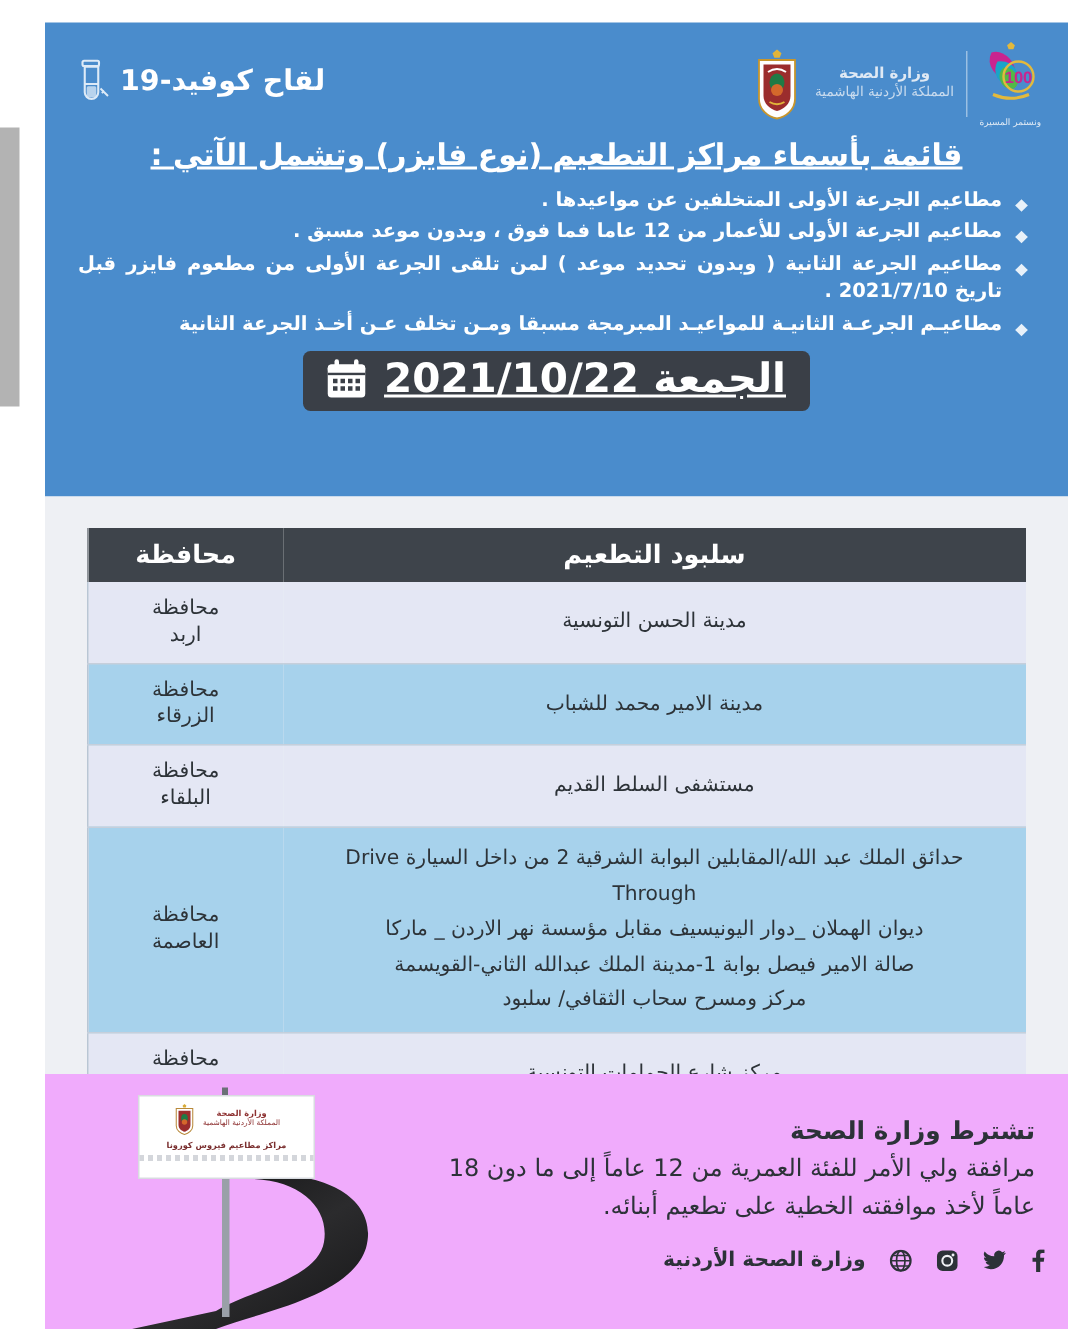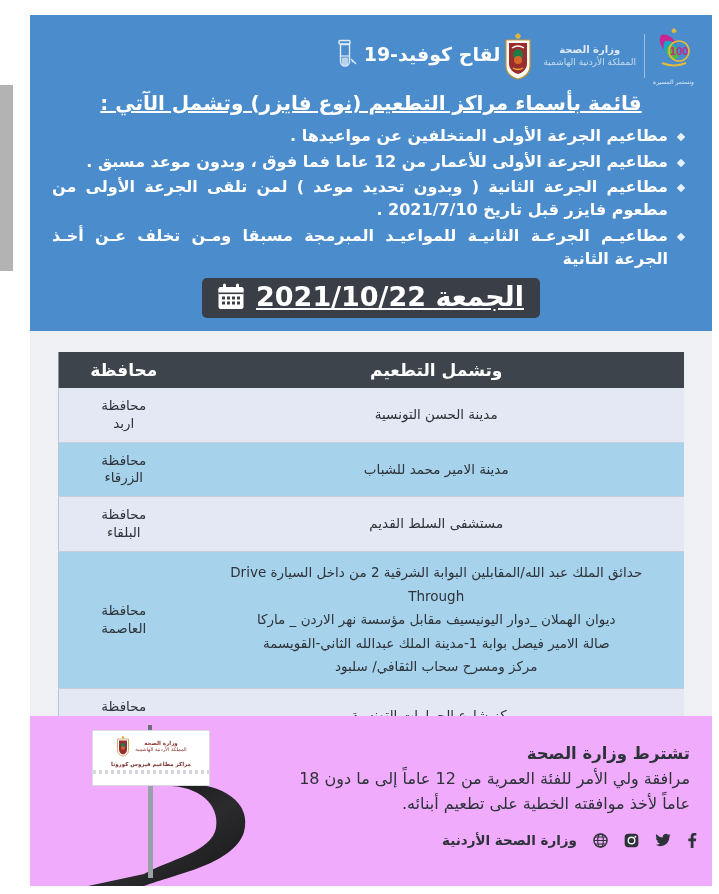--- a/index.html
+++ b/index.html
@@ -39,21 +39,21 @@
     height: 316px;
     background: #4a8ccc;
     color: #ffffff;
     padding: 10px 18px 0 18px;
   }
 
   .panel-top {
     display: flex;
     flex-direction: row-reverse;
     align-items: flex-start;
-    justify-content: flex-end;
+    justify-content: space-between;
     height: 62px;
   }
 
   .vaccine-tag {
     display: flex;
     flex-direction: row-reverse;
     align-items: center;
     gap: 6px;
     margin-top: 14px;
   }
@@ -100,21 +100,21 @@
     font-weight: bold;
     margin-top: 4px;
     margin-bottom: 10px;
     letter-spacing: .2px;
     text-decoration: underline;
   }
 
   .bullets { list-style: none; padding: 0 6px 0 4px; }
   .bullets li {
     position: relative;
-    font-size: 16px;
+    font-size: 13px;
     font-weight: bold;
     line-height: 1.42;
     padding-right: 20px;
     margin-bottom: 3px;
     text-align: right;
   }
   .bullets li.justify { text-align: justify; text-align-last: right; }
   .bullets li::before {
     content: "";
     position: absolute;
@@ -381,21 +381,21 @@
         </svg>
         <span class="date-text">الجمعة 2021/10/22</span>
       </div>
     </div>
   </div>
 
   <div class="table-area">
     <table class="centers">
       <thead>
         <tr>
-          <th>وتشمل التطعيم</th>
+          <th>سلبود التطعيم</th>
           <th class="col-gov">محافظة</th>
         </tr>
       </thead>
       <tbody>
         <tr class="alt-a">
           <td class="centers-cell">
             <span class="line">مدينة الحسن التونسية</span>
           </td>
           <td class="gov">
             <span class="line">محافظة</span><br>

